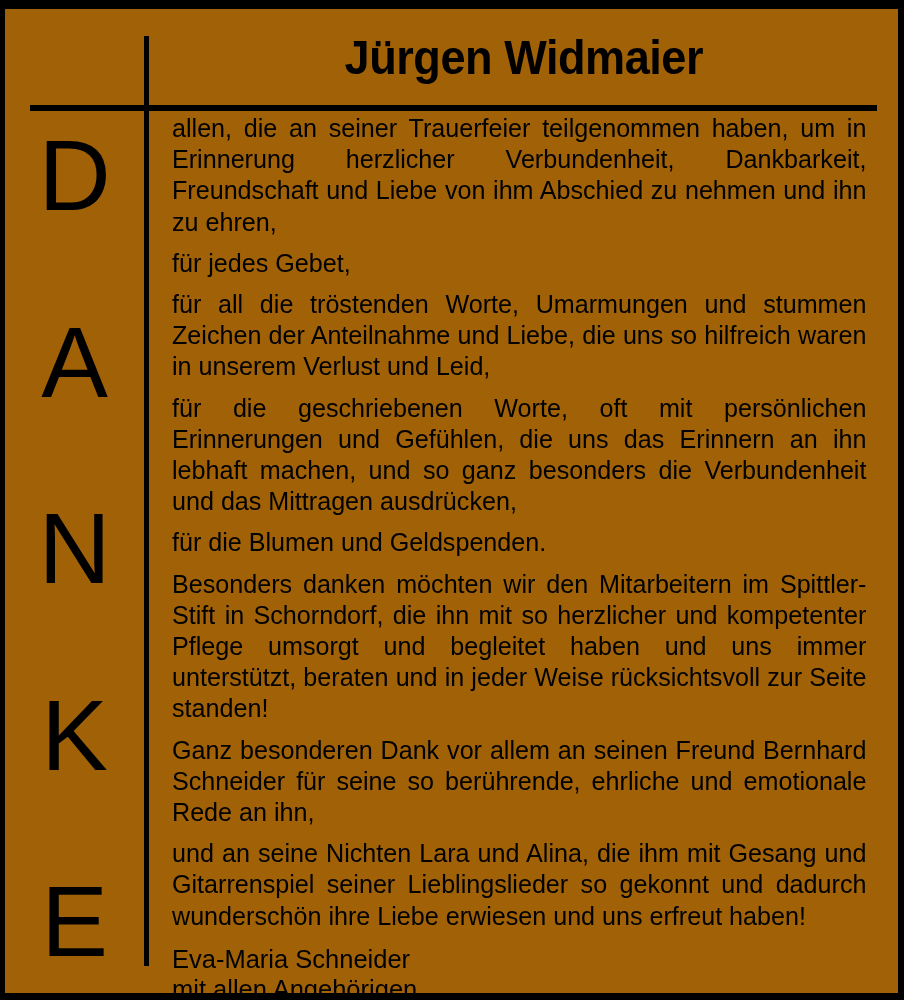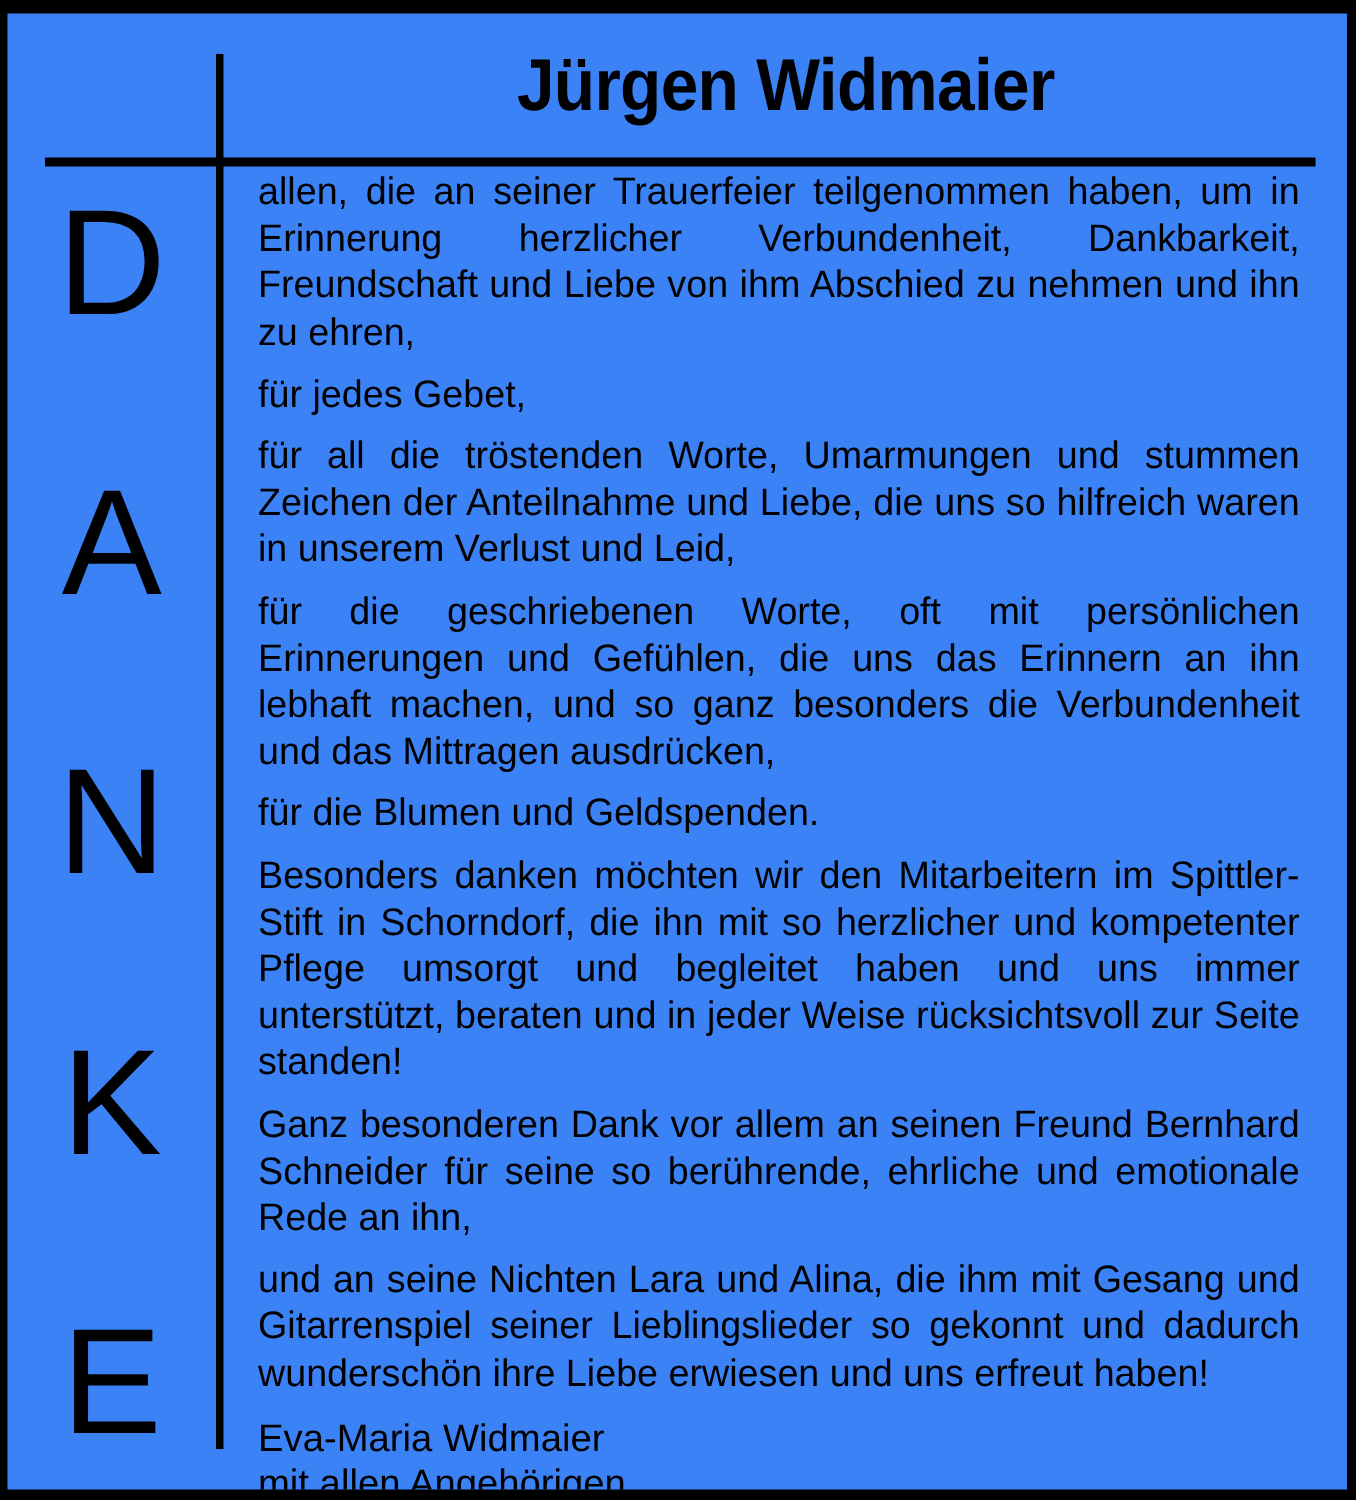--- a/index.html
+++ b/index.html
@@ -11,21 +11,21 @@
   body {
     font-family: "Liberation Sans", "DejaVu Sans", sans-serif;
     color: #000000;
   }
 
   .notice {
     position: relative;
     box-sizing: border-box;
     width: 904px;
     height: 1000px;
-    background: #3b82f6;
+    background: #a16207;
     border-top: 9px solid #000000;
     border-left: 5px solid #000000;
     border-right: 6px solid #000000;
     border-bottom: 7px solid #000000;
     overflow: hidden;
   }
 
   .inner {
     position: relative;
     width: 100%;
@@ -151,19 +151,19 @@
       <p class="para">allen, die an seiner Trauerfeier teilgenommen haben, um in Erinnerung herzlicher Verbundenheit, Dankbarkeit, Freundschaft und Liebe von ihm Abschied zu nehmen und ihn zu ehren,</p>
       <p class="para nojust">für jedes Gebet,</p>
       <p class="para">für all die tröstenden Worte, Umarmungen und stummen Zeichen der Anteilnahme und Liebe, die uns so hilfreich waren in unserem Verlust und Leid,</p>
       <p class="para">für die geschriebenen Worte, oft mit persönlichen Erinnerungen und Gefühlen, die uns das Erinnern an ihn lebhaft machen, und so ganz besonders die Verbundenheit und das Mittragen ausdrücken,</p>
       <p class="para nojust">für die Blumen und Geldspenden.</p>
       <p class="para">Besonders danken möchten wir den Mitarbeitern im Spittler-Stift in Schorndorf, die ihn mit so herzlicher und kompetenter Pflege umsorgt und begleitet haben und uns immer unterstützt, beraten und in jeder Weise rücksichtsvoll zur Seite standen!</p>
       <p class="para">Ganz besonderen Dank vor allem an seinen Freund Bernhard Schneider für seine so berührende, ehrliche und emotionale Rede an ihn,</p>
       <p class="para">und an seine Nichten Lara und Alina, die ihm mit Gesang und Gitarrenspiel seiner Lieblingslieder so gekonnt und dadurch wunderschön ihre Liebe erwiesen und uns erfreut haben!</p>
 
       <div class="signature">
-        <span class="sig-line">Eva-Maria Widmaier</span>
+        <span class="sig-line">Eva-Maria Schneider</span>
         <span class="sig-line">mit allen Angehörigen</span>
       </div>
     </div>
 
   </div>
 </div>
 
 </body></html>

